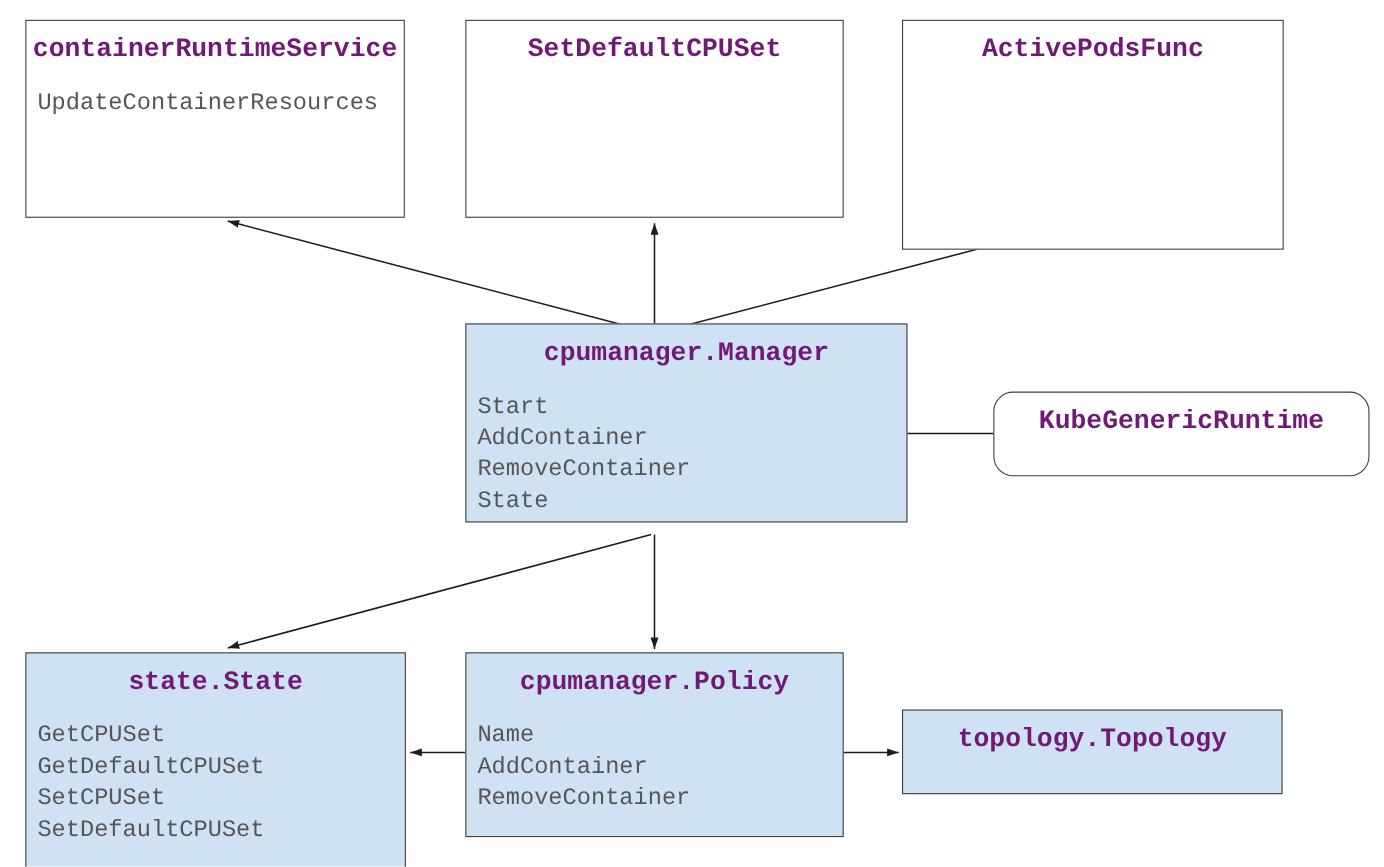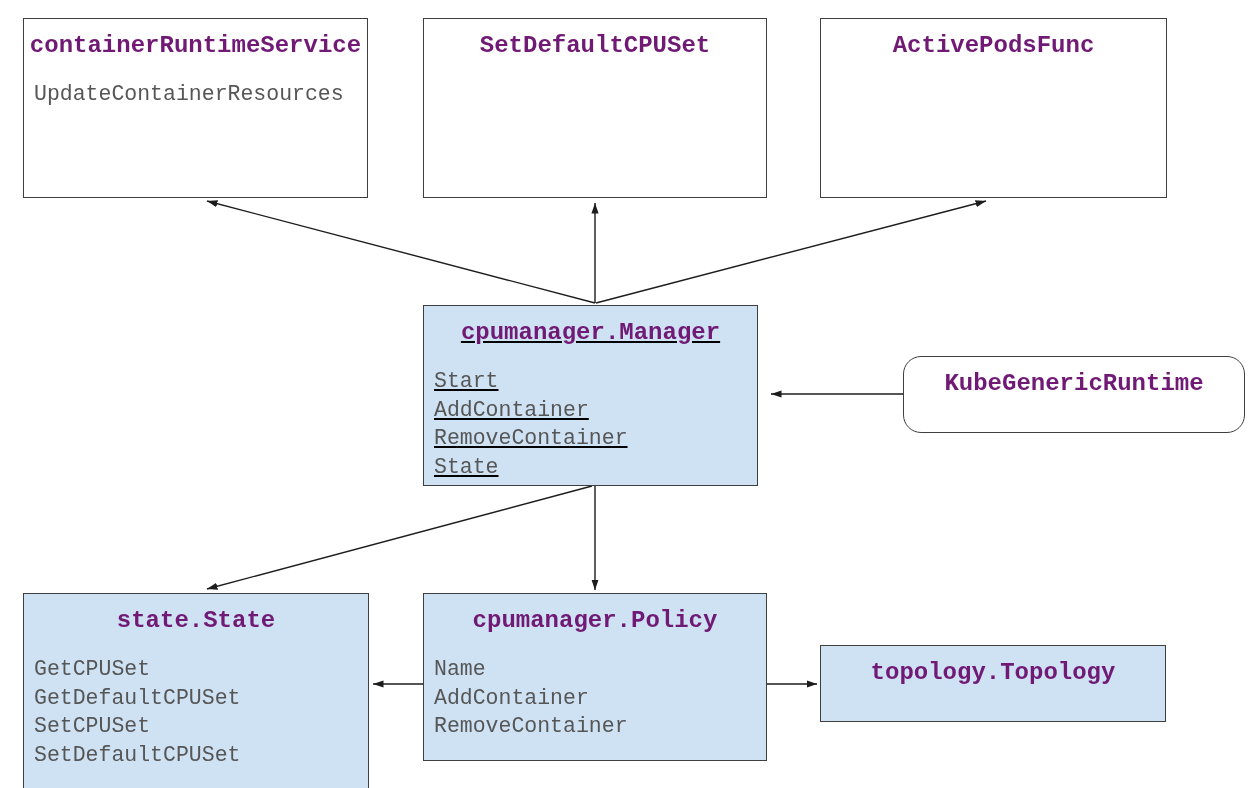--- a/index.html
+++ b/index.html
@@ -77,26 +77,26 @@
     <div class="node-methods">
         <div>UpdateContainerResources</div>
       </div>
   </div>
 
   <div class="node" style="left:423px; top:18px; width:344px; height:180px;">
     <div class="node-title">SetDefaultCPUSet</div>
     <div class="node-methods"></div>
   </div>
 
-  <div class="node" style="left:820px; top:18px; width:347px; height:180px;">
+  <div class="node" style="left:820px; top:18px; width:347px; height:209px;">
     <div class="node-title">ActivePodsFunc</div>
     <div class="node-methods"></div>
   </div>
 
-  <div class="node blue" style="left:423px; top:305px; width:335px; height:181px;text-decoration:underline;">
+  <div class="node blue" style="left:423px; top:294px; width:402px; height:181px;">
     <div class="node-title">cpumanager.Manager</div>
     <div class="node-methods">
         <div>Start</div>
         <div>AddContainer</div>
         <div>RemoveContainer</div>
         <div>State</div>
       </div>
   </div>
 
   <div class="node" style="left:903px; top:356px; width:342px; height:77px;border-radius:18px;">

